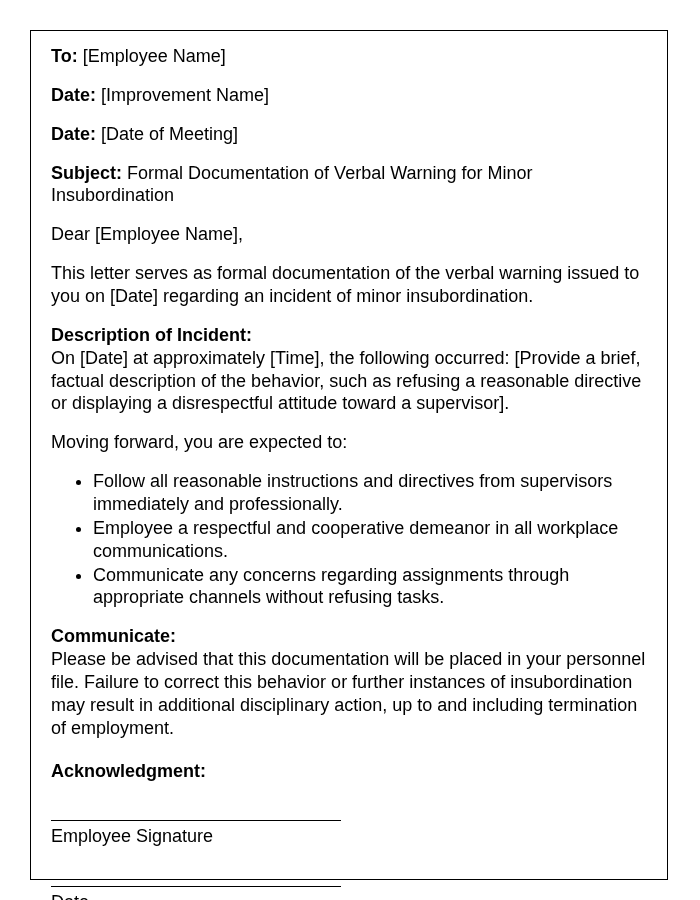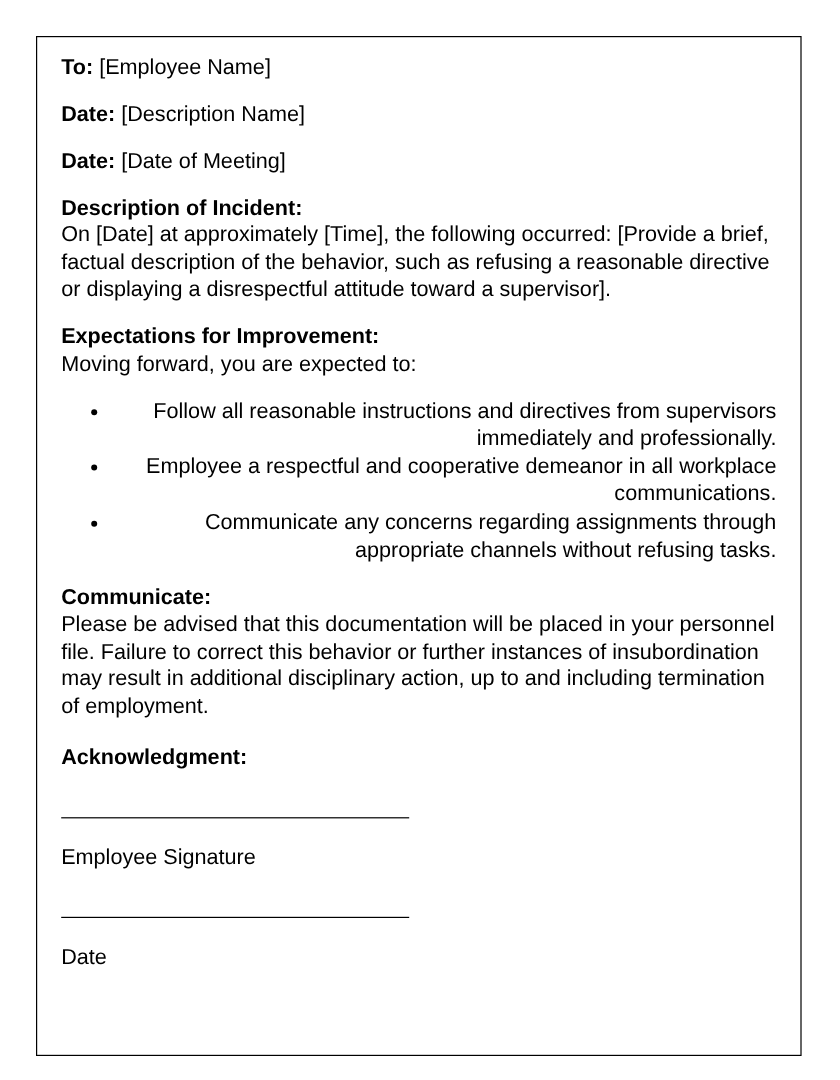--- a/index.html
+++ b/index.html
@@ -40,73 +40,77 @@
   }
   strong {
     font-weight: bold;
   }
   ul.bullet-list {
     margin: 16px 0;
     padding-left: 42px;
   }
   ul.bullet-list li {
     margin: 0 0 1px 0;
-    text-align: right;
   }
   .sig-block {
     margin-top: 38px;
     width: 290px;
   }
   .sig-line {
     width: 290px;
     border-top: 1px solid #000000;
     height: 0;
   }
   .sig-label {
-    margin-top: 21px;
+    margin-top: 4px;
   }
   .ack-heading {
     margin-top: 20px;
     font-weight: bold;
   }
 </style>
 </head>
 <body>
 
 <div class="page-frame">
   <div class="page-inner">
 
     <div class="para">
       <strong>To:</strong>
       <span>[Employee Name]</span>
     </div>
 
     <div class="para">
       <strong>Date:</strong>
-      <span>[Description Name]</span>
+      <span>[Improvement Name]</span>
     </div>
 
     <div class="para">
       <strong>Date:</strong>
       <span>[Date of Meeting]</span>
     </div>
 
+    <div class="para">
+      <strong>Subject:</strong>
+      <span>Formal Documentation of Verbal Warning for Minor Insubordination</span>
+    </div>
 
+    <div class="para">Dear [Employee Name],</div>
 
+    <div class="para">This letter serves as formal documentation of the verbal warning issued to you on [Date] regarding an incident of minor insubordination.</div>
 
     <div class="para">
       <strong class="block-heading">Description of Incident:</strong>
       <span>On [Date] at approximately [Time], the following occurred: [Provide a brief, factual description of the behavior, such as refusing a reasonable directive or displaying a disrespectful attitude toward a supervisor].</span>
     </div>
 
     <div class="para">
     </div>
 
     <div class="para">
-      <strong class="block-heading">Expectations for Improvement:</strong>
       <span>Moving forward, you are expected to:</span>
     </div>
 
     <ul class="bullet-list">
       <li>Follow all reasonable instructions and directives from supervisors immediately and professionally.</li>
       <li>Employee a respectful and cooperative demeanor in all workplace communications.</li>
       <li>Communicate any concerns regarding assignments through appropriate channels without refusing tasks.</li>
     </ul>
 
     <div class="para">

